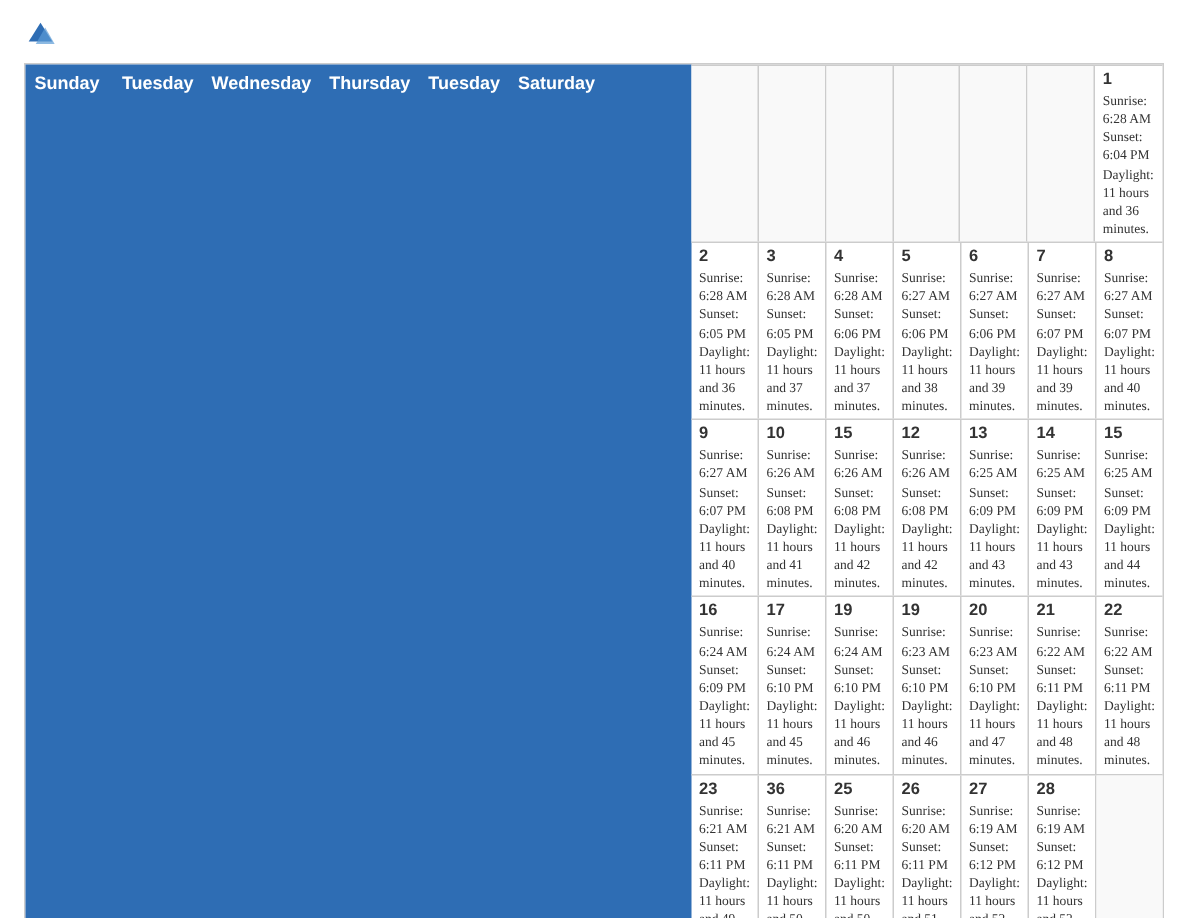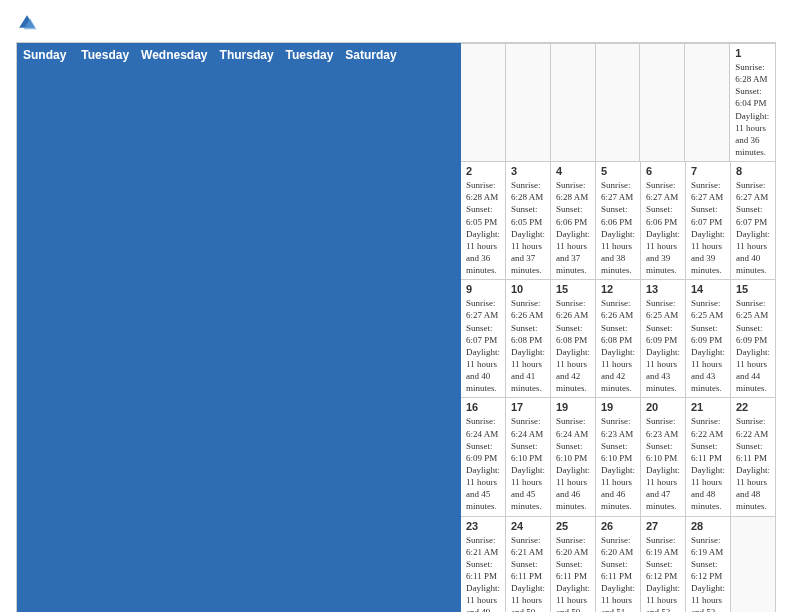--- a/index.html
+++ b/index.html
@@ -313,21 +313,21 @@
         </div>
         <div class="cal-row">
           <div class="cal-cell">
             <div class="day-num">23</div>
             <div class="day-info" style="white-space: pre-line;">Sunrise: 6:21 AM
 Sunset: 6:11 PM
 Daylight: 11 hours
 and 49 minutes.</div>
           </div>
           <div class="cal-cell">
-            <div class="day-num">24</div>
+            <div class="day-num">36</div>
             <div class="day-info" style="white-space: pre-line;">Sunrise: 6:21 AM
 Sunset: 6:11 PM
 Daylight: 11 hours
 and 50 minutes.</div>
           </div>
           <div class="cal-cell">
             <div class="day-num">25</div>
             <div class="day-info" style="white-space: pre-line;">Sunrise: 6:20 AM
 Sunset: 6:11 PM
 Daylight: 11 hours

